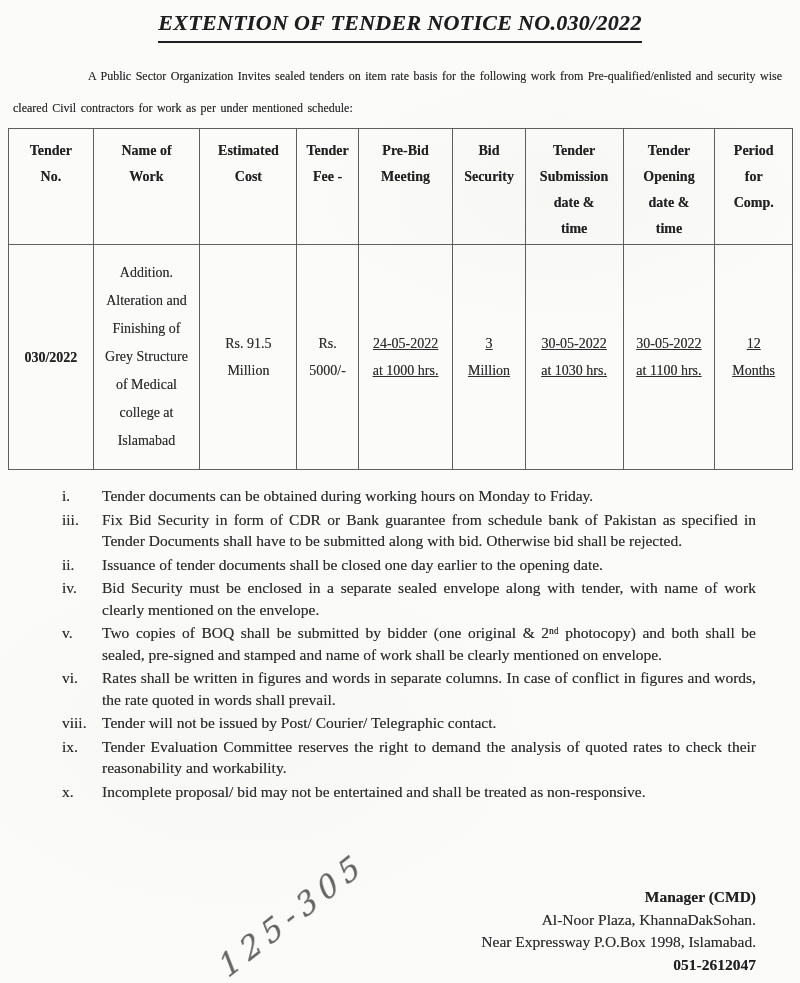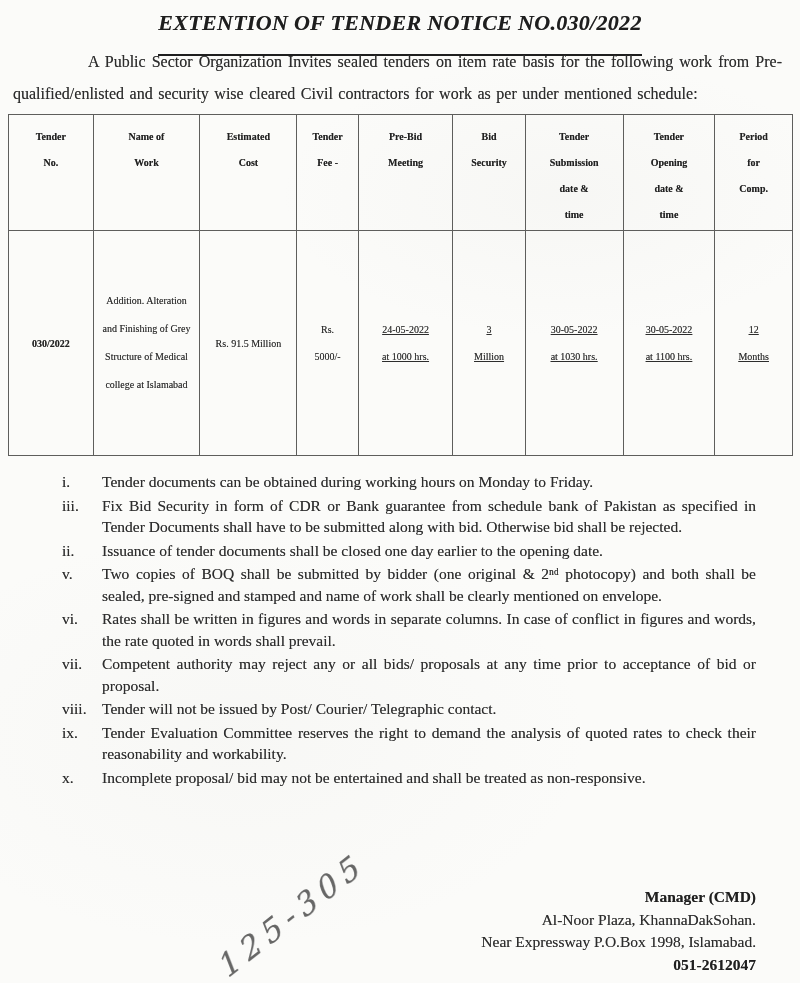--- a/index.html
+++ b/index.html
@@ -31,41 +31,41 @@
     padding-top: 10px;
     text-align: center;
     font-size: 22px;
     font-weight: bold;
     font-style: italic;
     letter-spacing: 0.3px;
     color: #1e1e1e;
   }
   .doc-title span {
     border-bottom: 2.5px solid #1e1e1e;
-    padding-bottom: 19px;
+    padding-bottom: 6px;
   }
   
   .intro {
-    margin: 10px 18px 0 13px;
+    margin: 24px 18px 0 13px;
     text-align: justify;
     text-indent: 75px;
-    font-size: 16px;
+    font-size: 12px;
     line-height: 32px;
     word-spacing: 1.5px;
   }
   
   table.schedule {
     margin: 4px 0 0 8px;
     width: 785px;
     border-collapse: collapse;
     table-layout: fixed;
   }
   table.schedule th, table.schedule td {
     border: 1.6px solid #5e5e5c;
-    font-size: 10px;
+    font-size: 14px;
     text-align: center;
     padding: 0 6px;
     overflow: hidden;
   }
   table.schedule th {
     height: 106px;
     vertical-align: top;
     padding-top: 9px;
     font-weight: bold;
     line-height: 26px;
@@ -211,30 +211,30 @@
       </li>
     <li>
         <span class="num">iii.</span>
         <span class="txt">Fix Bid Security in form of CDR or Bank guarantee from schedule bank of Pakistan as specified in Tender Documents shall have to be submitted along with bid. Otherwise bid shall be rejected.</span>
       </li>
     <li>
         <span class="num">ii.</span>
         <span class="txt">Issuance of tender documents shall be closed one day earlier to the opening date.</span>
       </li>
     <li>
+        <span class="num">iv.</span>
+        <span class="txt">Bid Security must be enclosed in a separate sealed envelope along with tender, with name of work clearly mentioned on the envelope.</span>
+      </li>
+    <li>
         <span class="num">v.</span>
         <span class="txt">Two copies of BOQ shall be submitted by bidder (one original &amp; 2ⁿᵈ photocopy) and both shall be sealed, pre-signed and stamped and name of work shall be clearly mentioned on envelope.</span>
       </li>
     <li>
         <span class="num">vi.</span>
         <span class="txt">Rates shall be written in figures and words in separate columns. In case of conflict in figures and words, the rate quoted in words shall prevail.</span>
-      </li>
-    <li>
-        <span class="num">vii.</span>
-        <span class="txt">Competent authority may reject any or all bids/ proposals at any time prior to acceptance of bid or proposal.</span>
       </li>
     <li>
         <span class="num">viii.</span>
         <span class="txt">Tender will not be issued by Post/ Courier/ Telegraphic contact.</span>
       </li>
     <li>
         <span class="num">ix.</span>
         <span class="txt">Tender Evaluation Committee reserves the right to demand the analysis of quoted rates to check their reasonability and workability.</span>
       </li>
     <li>

